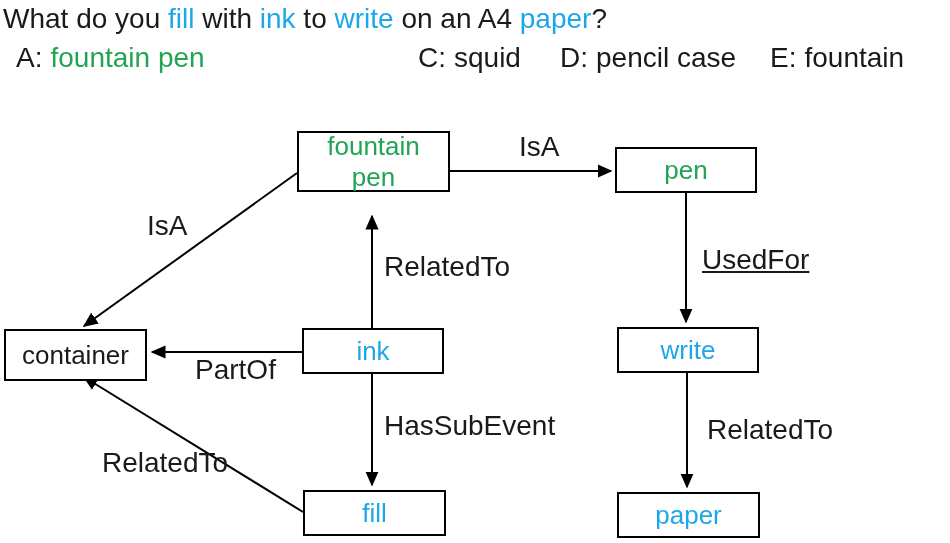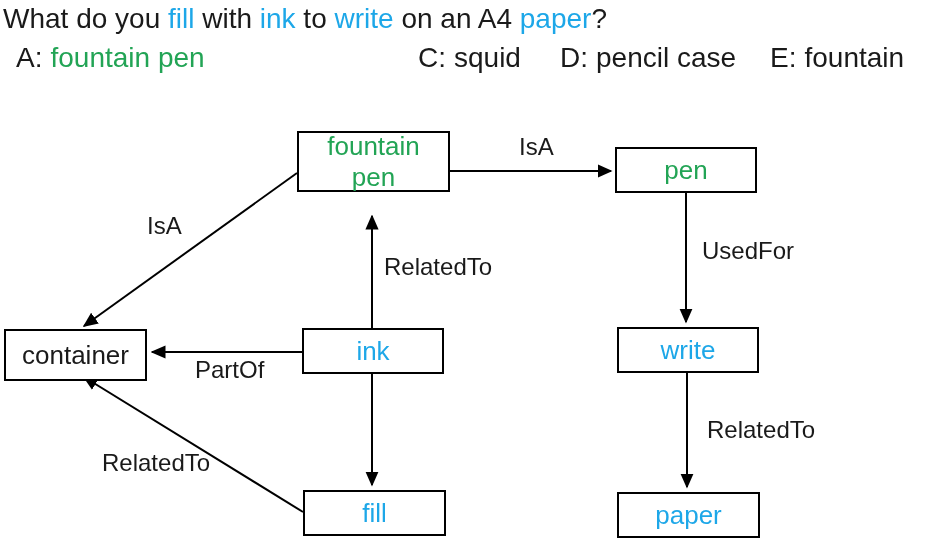--- a/index.html
+++ b/index.html
@@ -52,32 +52,32 @@
   }
   .node-fountain-pen { left: 297px; top: 131px; width: 153px; height: 61px; }
   .node-pen          { left: 615px; top: 147px; width: 142px; height: 46px; }
   .node-container    { left: 4px;   top: 329px; width: 143px; height: 52px; }
   .node-ink          { left: 302px; top: 328px; width: 142px; height: 46px; }
   .node-write        { left: 617px; top: 327px; width: 142px; height: 46px; }
   .node-fill         { left: 303px; top: 490px; width: 143px; height: 46px; }
   .node-paper        { left: 617px; top: 492px; width: 143px; height: 46px; }
   .edge-label {
     position: absolute;
-    font-size: 24px;
+    font-size: 28px;
     line-height: 22px;
     color: var(--text);
     white-space: pre;
   }
   .el-isa-top         { left: 519px; top: 136px; }
   .el-isa-diag        { left: 147px; top: 215px; }
   .el-atlocation      { left: 384px; top: 256px; }
   .el-partof          { left: 195px; top: 315px; margin-top: 44px; }
   .el-hassubevent     { left: 384px; top: 415px; }
   .el-relatedto-left  { left: 102px; top: 452px; }
-  .el-usedfor         { left: 702px; top: 240px; }
+  .el-usedfor         { left: 702px; top: 249px; text-decoration: underline; }
   .el-relatedto-right { left: 707px; top: 419px; }
 </style>
 </head>
 <body>
 
 <div class="page">
 
   <div class="qline qline1"><span>What do you </span><span class="c-blue">fill</span><span> with </span><span class="c-blue">ink</span><span> to </span><span class="c-blue">write</span><span> on an A4 </span><span class="c-blue">paper</span><span>?</span></div>
 
   <div class="qline qline2">
@@ -123,17 +123,18 @@
       <span>fill</span>
     </div>
   <div class="node node-paper c-blue">
       <span>paper</span>
     </div>
 
   <div class="edge-label el-isa-top">IsA</div>
   <div class="edge-label el-isa-diag">IsA</div>
   <div class="edge-label el-atlocation">RelatedTo</div>
   <div class="edge-label el-partof">PartOf</div>
+  <div class="edge-label el-hassubevent">HasSubEvent</div>
   <div class="edge-label el-relatedto-left">RelatedTo</div>
   <div class="edge-label el-usedfor">UsedFor</div>
   <div class="edge-label el-relatedto-right">RelatedTo</div>
 
 </div>
 
 </body></html>

